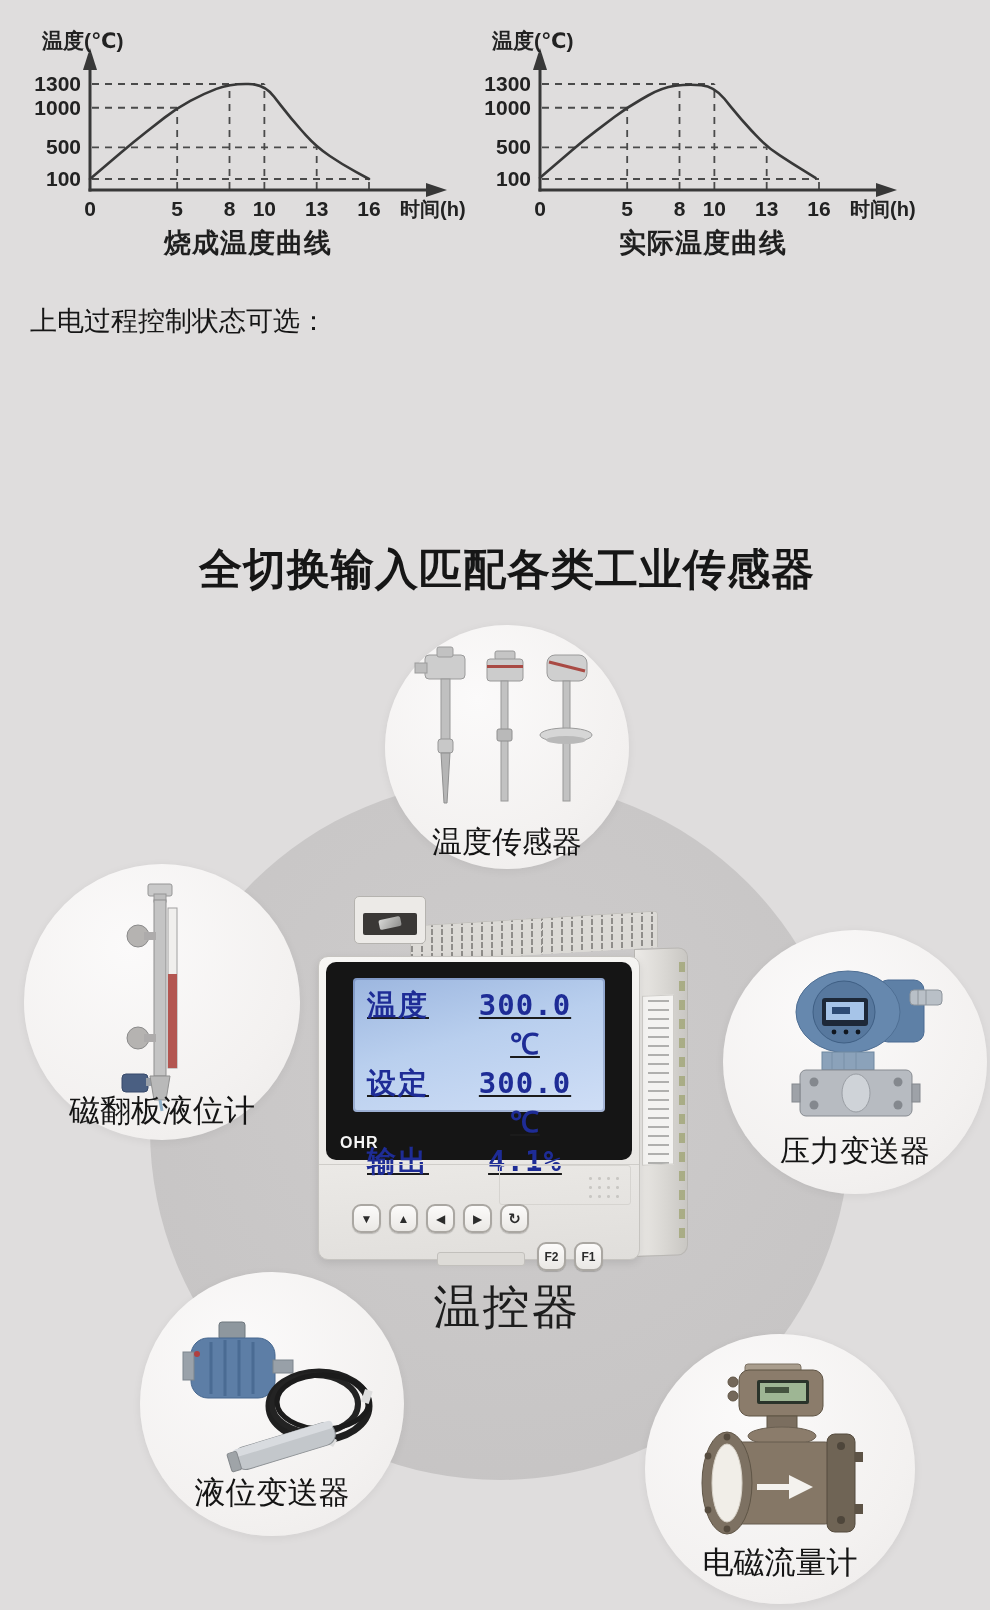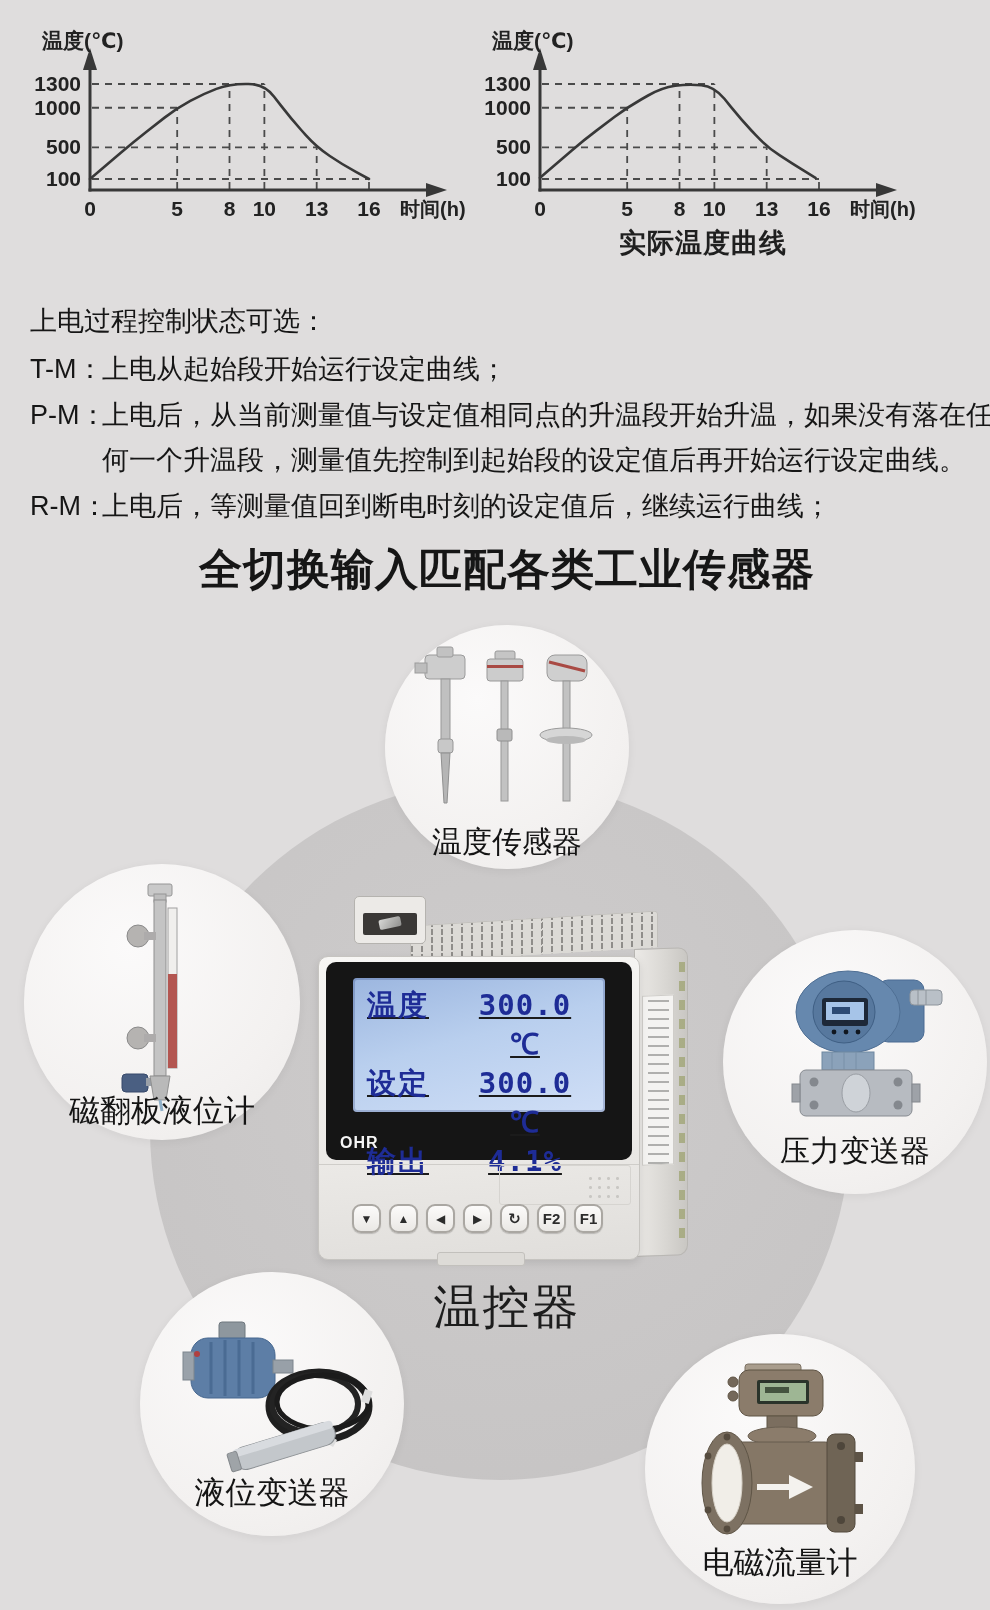--- a/index.html
+++ b/index.html
@@ -77,21 +77,21 @@
   .dev-seam{position:absolute;left:0;top:207px;width:320px;border-top:1px solid #cfcdc9;}
   .dev-seam-box{position:absolute;left:180px;top:208px;width:132px;height:40px;border:1px solid #d6d4d0;border-radius:3px;
       background-image:radial-gradient(circle,#c9c7c3 1.3px,transparent 1.6px);
       background-size:9px 9px;background-position:86px 8px;background-repeat:repeat;
       background-clip:content-box;padding:6px 8px 6px 84px;box-sizing:border-box;}
   .dev-buttons{position:absolute;left:33px;top:247px;display:flex;gap:8px;}
   .btn{width:29px;height:29px;border-radius:9px;border:2px solid #aaa7a2;box-sizing:border-box;
       background:linear-gradient(180deg,#fcfbfa,#eae8e5);display:flex;align-items:center;justify-content:center;
       font-size:12px;color:#2c2c2c;font-weight:700;box-shadow:0 1px 1px rgba(0,0,0,.18);}
   .btn.rot{font-size:15px;}
-  .btn.fn{font-size:15px;}
+  .btn.fn{font-size:12px;margin-top:38px;}
   .dev-tab{position:absolute;left:118px;bottom:-7px;width:86px;height:12px;background:#dddbd7;
       border:1px solid #c2c0bc;border-radius:3px;}
   .device-label{position:absolute;left:0;right:0;top:1276px;text-align:center;font-size:47px;
       color:#1d1d1d;font-weight:500;letter-spacing:2px;z-index:4;}
 </style>
 </head>
 <body>
 
 <div class="page">
 
@@ -117,20 +117,21 @@
         <text x="53" y="96.75" text-anchor="end" font-size="21" font-weight="bold" fill="#222">1000</text>
         <text x="53" y="73" text-anchor="end" font-size="21" font-weight="bold" fill="#222">1300</text>
         <text x="62" y="198" text-anchor="middle" font-size="21" font-weight="bold" fill="#222">0</text>
         <text x="149.1875" y="198" text-anchor="middle" font-size="21" font-weight="bold" fill="#222">5</text>
         <text x="201.5" y="198" text-anchor="middle" font-size="21" font-weight="bold" fill="#222">8</text>
         <text x="236.375" y="198" text-anchor="middle" font-size="21" font-weight="bold" fill="#222">10</text>
         <text x="288.6875" y="198" text-anchor="middle" font-size="21" font-weight="bold" fill="#222">13</text>
         <text x="341" y="198" text-anchor="middle" font-size="21" font-weight="bold" fill="#222">16</text>
         <path d="M 62.0 161.0 L 93.4 134.2 Q 105.6 123.8 118.2 113.9 L 136.6 99.6 Q 149.2 89.8 162.3 82.8 L 162.3 82.8 Q 175.3 75.9 188.4 70.9 L 188.4 70.9 Q 201.5 66.0 217.5 66.0 L 220.4 66.0 Q 236.4 66.0 246.1 78.7 L 252.8 87.4 Q 262.5 100.0 273.2 112.0 L 278.0 117.4 Q 288.7 129.3 301.8 138.0 L 301.8 138.0 Q 314.8 146.8 327.9 153.9 L 341.0 161.0" fill="none" stroke="#383838" stroke-width="2.6" stroke-linecap="round"></path>
       </svg>
+    <div class="chart-caption">烧成温度曲线</div>
   </div>
   <div class="chart" style="left:478px;top:18px;width:450px;">
     <svg id="svg-chart-1" width="450" height="205" viewBox="0 0 450 205">
         <line x1="149.1875" y1="171" x2="149.1875" y2="89.75" stroke="#4a4a4a" stroke-width="1.8" stroke-dasharray="7 6"></line>
         <line x1="201.5" y1="171" x2="201.5" y2="66" stroke="#4a4a4a" stroke-width="1.8" stroke-dasharray="7 6"></line>
         <line x1="236.375" y1="171" x2="236.375" y2="66" stroke="#4a4a4a" stroke-width="1.8" stroke-dasharray="7 6"></line>
         <line x1="288.6875" y1="171" x2="288.6875" y2="129.33333333333334" stroke="#4a4a4a" stroke-width="1.8" stroke-dasharray="7 6"></line>
         <line x1="341" y1="171" x2="341" y2="161" stroke="#4a4a4a" stroke-width="1.8" stroke-dasharray="7 6"></line>
         <line x1="64" y1="161" x2="341" y2="161" stroke="#4a4a4a" stroke-width="1.8" stroke-dasharray="7 6"></line>
         <line x1="64" y1="129.33333333333334" x2="288.6875" y2="129.33333333333334" stroke="#4a4a4a" stroke-width="1.8" stroke-dasharray="7 6"></line>
@@ -152,25 +153,20 @@
         <text x="236.375" y="198" text-anchor="middle" font-size="21" font-weight="bold" fill="#222">10</text>
         <text x="288.6875" y="198" text-anchor="middle" font-size="21" font-weight="bold" fill="#222">13</text>
         <text x="341" y="198" text-anchor="middle" font-size="21" font-weight="bold" fill="#222">16</text>
         <path d="M 62.0 159.8 L 93.5 132.7 Q 105.6 122.2 118.4 112.6 L 136.4 99.0 Q 149.2 89.4 163.1 81.5 L 170.1 77.5 Q 184.1 69.6 197.1 67.8 L 197.1 67.8 Q 210.2 66.0 223.3 67.2 L 223.3 67.2 Q 236.4 68.4 246.4 80.8 L 252.5 88.4 Q 262.5 100.8 273.4 112.5 L 277.8 117.2 Q 288.7 128.9 301.8 137.4 L 301.8 137.4 Q 314.8 146.0 326.2 152.9 L 337.5 159.8" fill="none" stroke="#383838" stroke-width="2.6" stroke-linecap="round"></path>
       </svg>
     <div class="chart-caption">实际温度曲线</div>
   </div>
 
   <div class="power-block">
     <div class="pwr-intro">上电过程控制状态可选：</div>
-    <div id="power-items">
-        <div class="pwr-item"><span class="pwr-label">T-M：</span><span class="pwr-text">上电从起始段开始运行设定曲线；</span></div>
-        <div class="pwr-item"><span class="pwr-label">P-M：</span><span class="pwr-text">上电后，从当前测量值与设定值相同点的升温段开始升温，如果没有落在任<br>何一个升温段，测量值先控制到起始段的设定值后再开始运行设定曲线。</span></div>
-        <div class="pwr-item"><span class="pwr-label">R-M：</span><span class="pwr-text">上电后，等测量值回到断电时刻的设定值后，继续运行曲线；</span></div>
-      </div>
   </div>
 
   <div class="section-heading">全切换输入匹配各类工业传感器</div>
 
   <div class="big-circle"></div>
 
   <div class="sensor-circle c-top">
     <svg class="sensor-art" width="200" height="175" viewBox="0 0 200 175">
       <rect x="18" y="14" width="40" height="24" rx="4" fill="#cdcdcd" stroke="#9b9b9b"></rect>
       <rect x="30" y="6" width="16" height="10" rx="2" fill="#c2c2c2" stroke="#9b9b9b"></rect>

